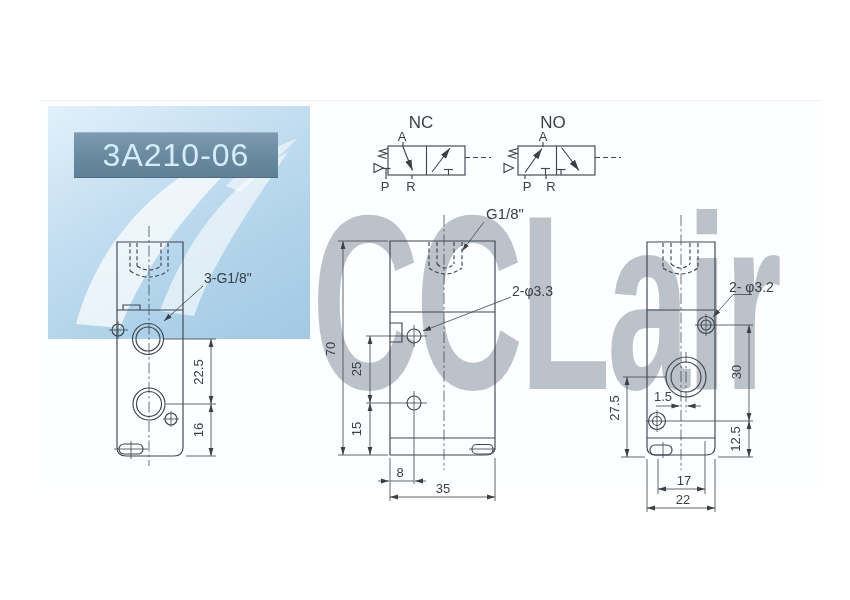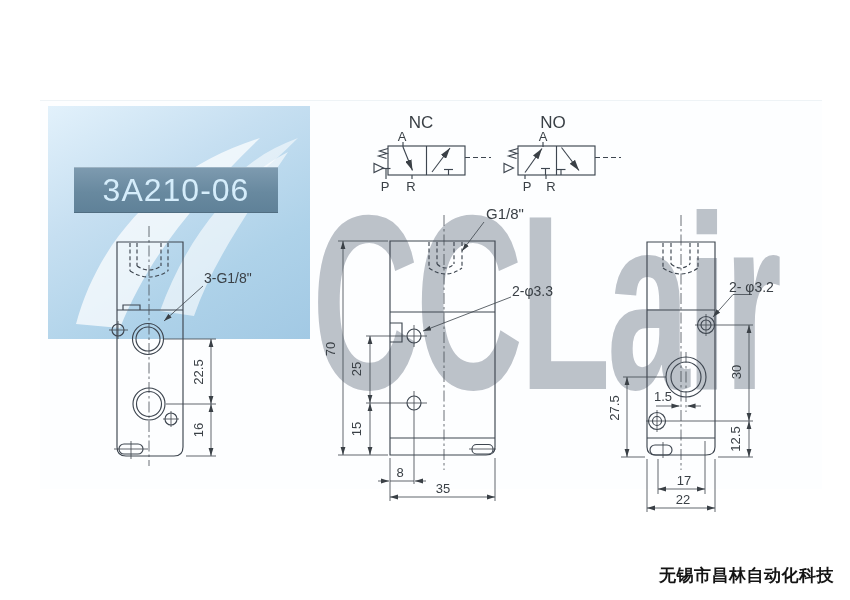--- a/index.html
+++ b/index.html
@@ -7,21 +7,21 @@
         font-family:"Liberation Sans",sans-serif;}
   .canvas{position:absolute;left:40px;top:100px;width:782px;height:388px;
           background:#fdfeff;border-top:1px solid #eef3f6;}
   .logo-square{position:absolute;left:8px;top:5px;width:262px;height:233px;
           background:linear-gradient(150deg,#e2f1fb 0%,#c6dff1 35%,#aed2e9 70%,#a2c9e4 100%);}
   .logo-square svg{position:absolute;left:0;top:0;}
   .title-bar{position:absolute;left:26px;top:26px;width:204px;height:46px;
           background:linear-gradient(180deg,#7e9bb0 0%,#68899f 55%,#5f8198 100%);
           box-shadow:inset 0 1px 0 rgba(255,255,255,.25), inset 0 -1px 0 rgba(0,0,0,.15);
           text-align:center;line-height:46px;font-size:32px;letter-spacing:1px;
-          color:#d5edfb;margin-top:35px;}
+          color:#d5edfb;}
   .wm-brand{position:absolute;left:272px;top:78px;font-size:248px;line-height:248px;
           font-weight:bold;color:rgba(124,134,148,.50);white-space:nowrap;
           transform:scale(.60,1);transform-origin:left top;letter-spacing:-6px;
           pointer-events:none;}
   .wm-cn{position:absolute;left:12px;top:246px;font-size:142px;line-height:142px;
           font-weight:bold;color:rgba(148,158,170,.40);white-space:nowrap;
           letter-spacing:8px;pointer-events:none;}
   .drawing{position:absolute;left:0;top:0;}
   .footer{position:absolute;right:16px;top:564px;font-size:17px;font-weight:bold;
           color:#141414;letter-spacing:.5px;}
@@ -245,14 +245,13 @@
       <text class="t14" x="729" y="292">2- φ3.2</text>
       <text class="t13" x="741" y="372" text-anchor="middle" transform="rotate(-90 741 372)">30</text>
       <text class="t13" x="663" y="401" text-anchor="middle">1.5</text>
       <text class="t13" x="619" y="408" text-anchor="middle" transform="rotate(-90 619 408)">27.5</text>
       <text class="t13" x="740" y="439" text-anchor="middle" transform="rotate(-90 740 439)">12.5</text>
       <text class="t13" x="684" y="485" text-anchor="middle">17</text>
       <text class="t13" x="683" y="504" text-anchor="middle">22</text>
     </g>
   </svg>
 
-  <div class="footer">无锡市昌林自动化科技</div>
 </div>
 
 </body></html>

